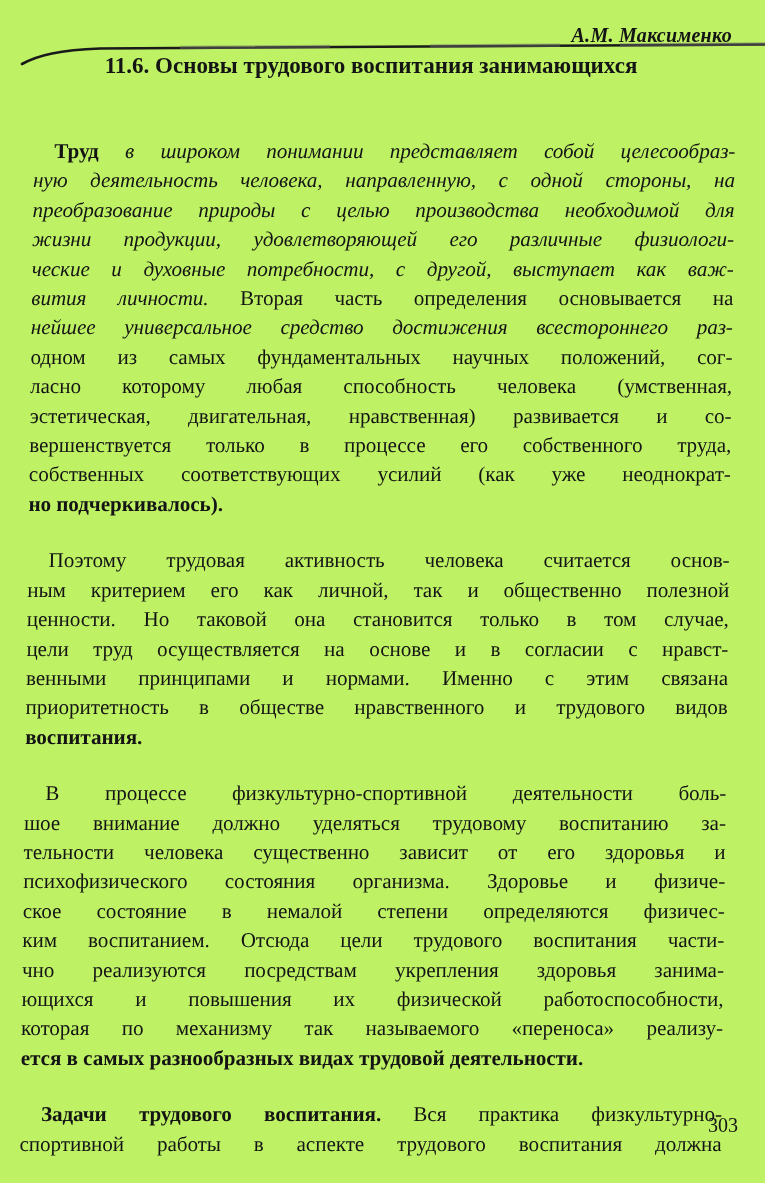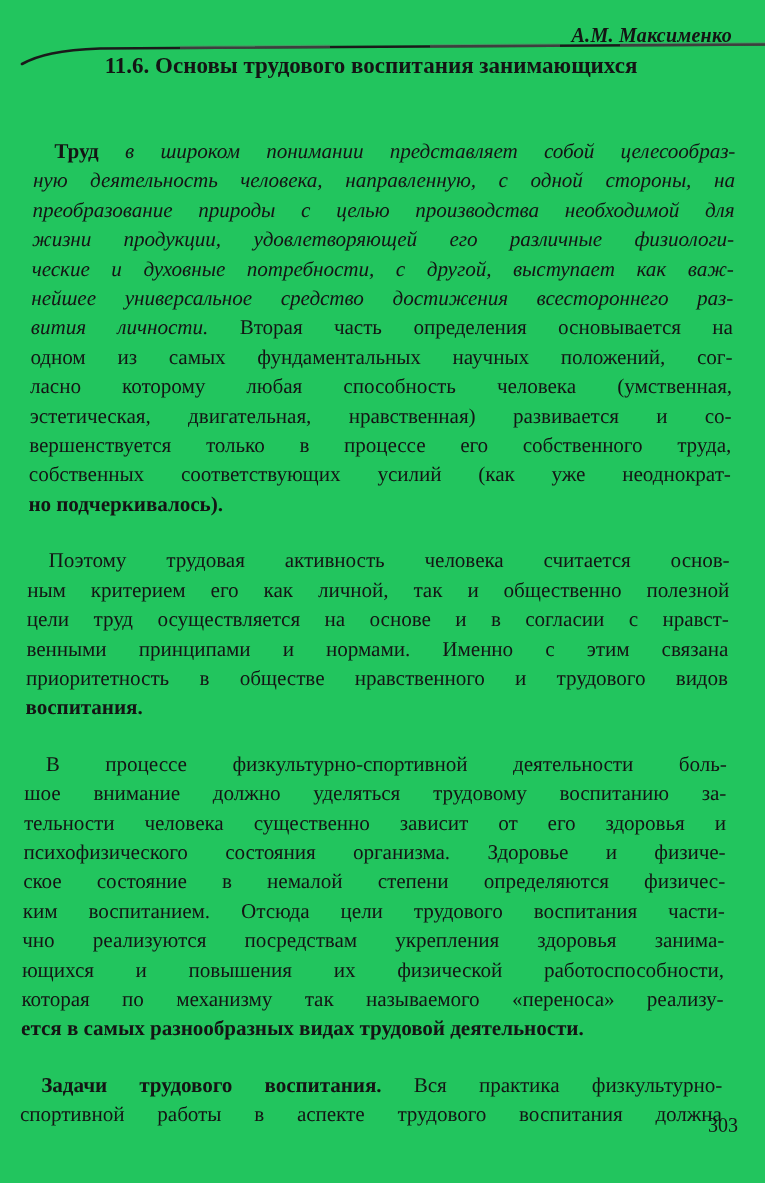--- a/index.html
+++ b/index.html
@@ -11,21 +11,21 @@
     height: 1183px;
     background: #ffffff;
     color: #141414;
     font-family: "Liberation Serif", "DejaVu Serif", serif;
     overflow: hidden;
     position: relative;
   }
   .page {
     position: absolute;
     inset: 0;
-    background: #22c55e;
+    background: #bef264;
   }
   .running-header {
     position: absolute;
     top: 24px;
     right: 33px;
     font-style: italic;
     font-weight: 600;
     font-size: 20px;
     letter-spacing: 0.3px;
     white-space: nowrap;
@@ -101,32 +101,33 @@
 
   <div class="section-title">11.6. Основы трудового воспитания занимающихся</div>
 
   <div class="body-text">
       <div class="para">
         <div class="line first"><span class="seg-bold">Труд</span><span class="seg-italic"> в широком понимании представляет собой целесообраз-</span></div>
         <div class="line"><span class="seg-italic">ную деятельность человека, направленную, с одной стороны, на</span></div>
         <div class="line"><span class="seg-italic">преобразование природы с целью производства необходимой для</span></div>
         <div class="line"><span class="seg-italic">жизни продукции, удовлетворяющей его различные физиологи-</span></div>
         <div class="line"><span class="seg-italic">ческие и духовные потребности, с другой, выступает как важ-</span></div>
+        <div class="line"><span class="seg-italic">вития личности.</span><span> Вторая часть определения основывается на</span></div>
         <div class="line"><span class="seg-italic">нейшее универсальное средство достижения всестороннего раз-</span></div>
-        <div class="line"><span class="seg-italic">вития личности.</span><span> Вторая часть определения основывается на</span></div>
         <div class="line"><span>одном из самых фундаментальных научных положений, сог-</span></div>
         <div class="line"><span>ласно которому любая способность человека (умственная,</span></div>
         <div class="line"><span>эстетическая, двигательная, нравственная) развивается и со-</span></div>
         <div class="line"><span>вершенствуется только в процессе его собственного труда,</span></div>
         <div class="line"><span>собственных соответствующих усилий (как уже неоднократ-</span></div>
         <div class="line last"><span>но подчеркивалось).</span></div>
       </div>
       <div class="para">
         <div class="line first"><span>Поэтому трудовая активность человека считается основ-</span></div>
         <div class="line"><span>ным критерием его как личной, так и общественно полезной</span></div>
+        <div class="line"><span>ценности. Но таковой она становится только в том случае,</span></div>
         <div class="line"><span>цели труд осуществляется на основе и в согласии с нравст-</span></div>
         <div class="line"><span>венными принципами и нормами. Именно с этим связана</span></div>
         <div class="line"><span>приоритетность в обществе нравственного и трудового видов</span></div>
         <div class="line last"><span>воспитания.</span></div>
       </div>
       <div class="para">
         <div class="line first"><span>В процессе физкультурно-спортивной деятельности боль-</span></div>
         <div class="line"><span>шое внимание должно уделяться трудовому воспитанию за-</span></div>
         <div class="line"><span>тельности человека существенно зависит от его здоровья и</span></div>
         <div class="line"><span>психофизического состояния организма. Здоровье и физиче-</span></div>

